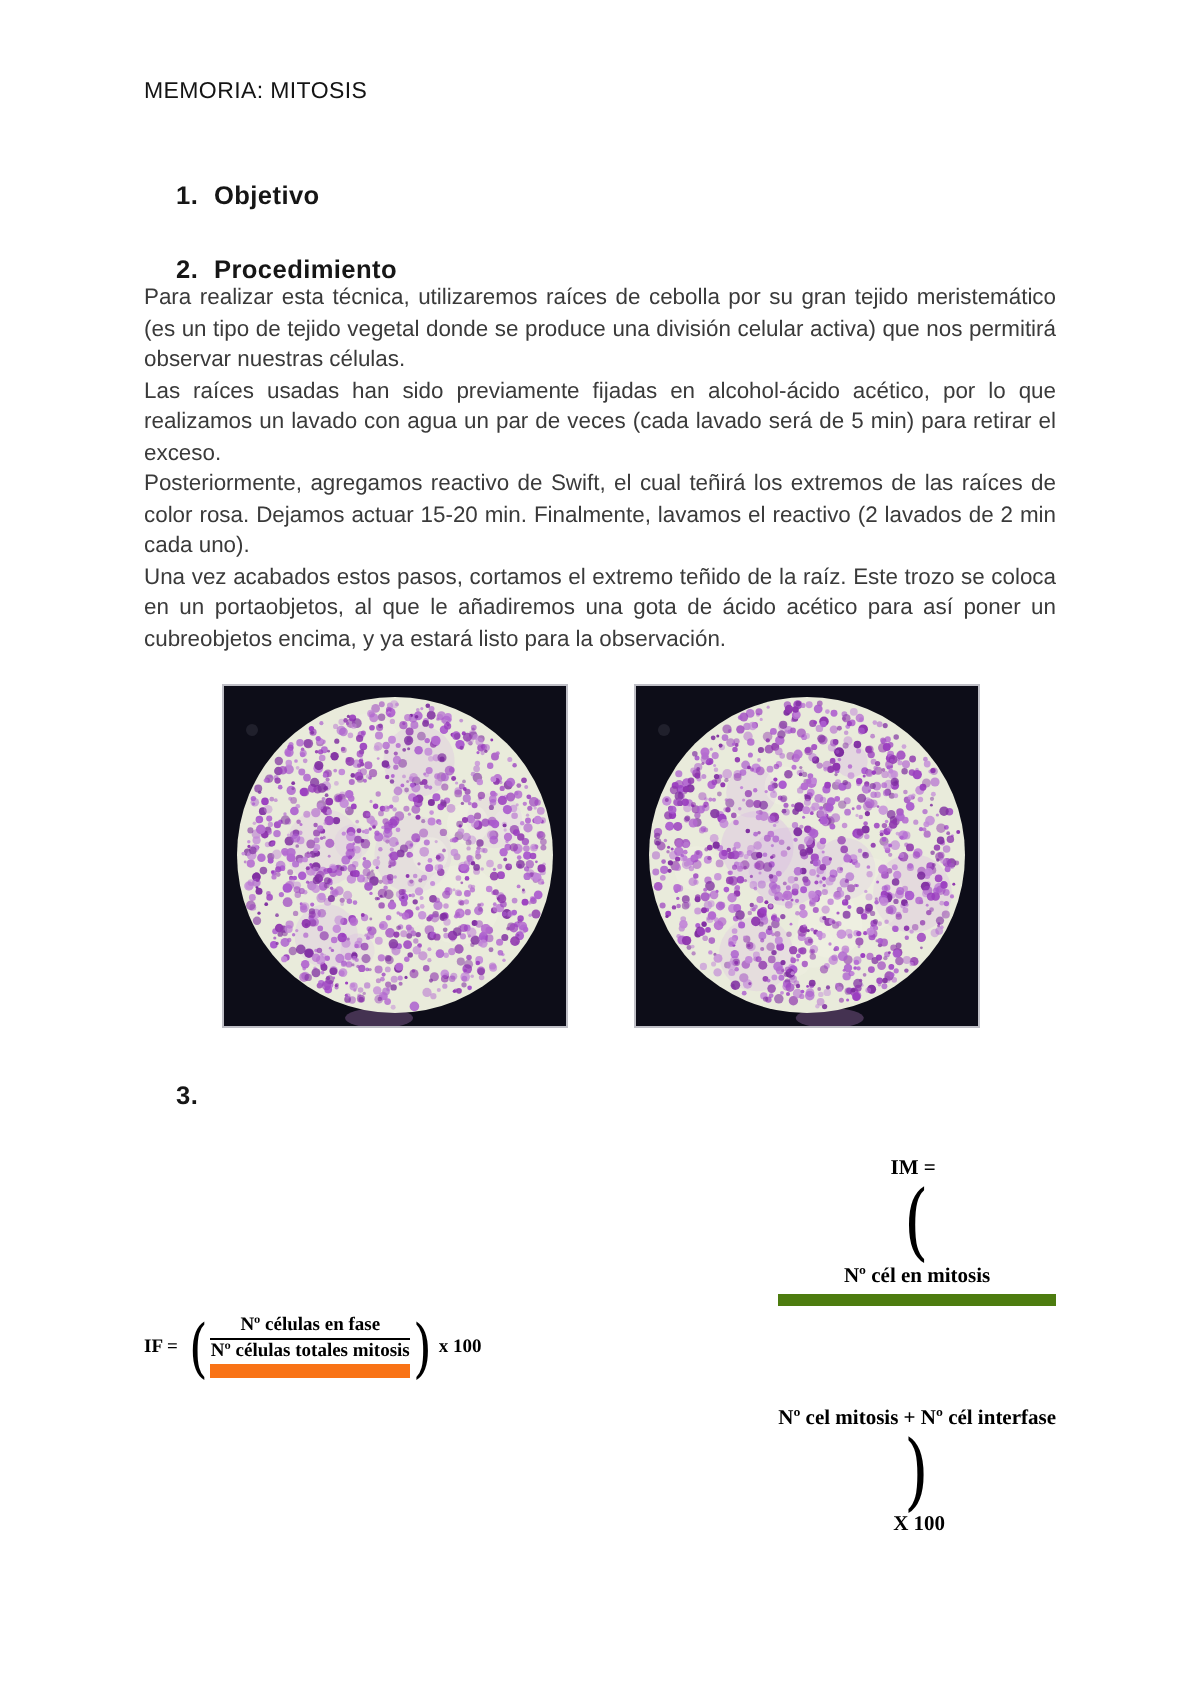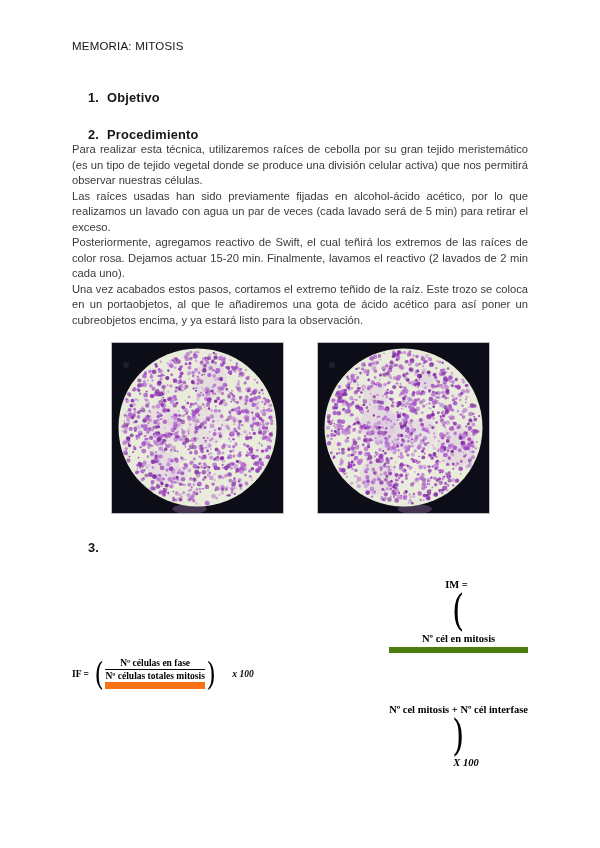--- a/index.html
+++ b/index.html
@@ -33,21 +33,21 @@
   .formula .lhs{margin-right:4px;white-space:nowrap;}
   .paren{font-family:"DejaVu Serif",serif;font-weight:normal;line-height:1;
          display:inline-block;transform:scaleX(.75);}
   .f-if .paren{font-size:32px;}
   .f-im .paren{font-size:42px;}
   .frac{display:inline-flex;flex-direction:column;text-align:center;white-space:nowrap;}
   .f-if .num{padding:0 5px 1px;border-bottom:1px solid #000;}
   .f-if .den{padding-top:1px;border-bottom:7px solid #f97316;padding-bottom:1px;}
   .f-im .num{padding:1px 12px 3px;border-bottom:6px solid #4d7c0f;}
   .f-im .den{padding-top:3px;margin-top:48px;}
-  .formula .mult{margin-left:15px;white-space:nowrap;font-style:italic;}
+  .formula .mult{margin-left:2px;white-space:nowrap;}
 </style>
 </head>
 <body>
 
 <div class="page">
 
   <div class="header">
     <span>MEMORIA: MITOSIS</span>
   </div>
 

